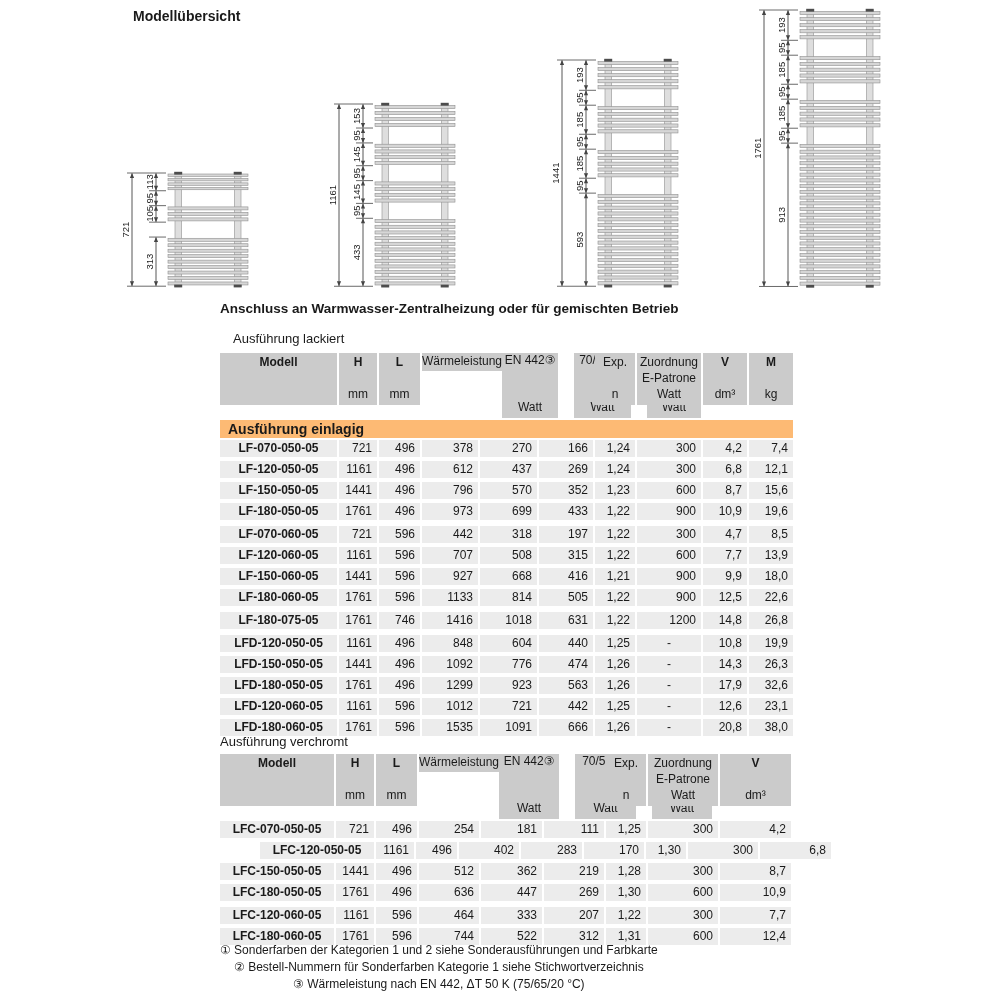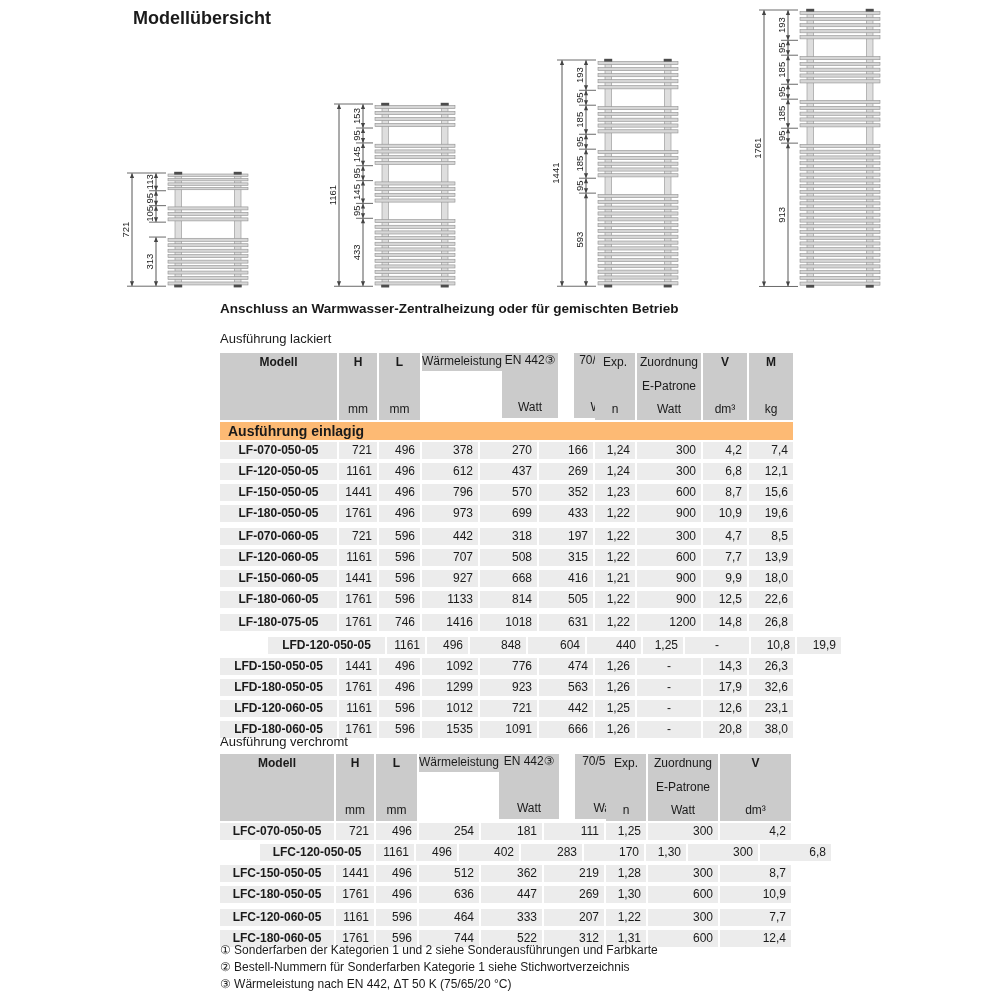--- a/index.html
+++ b/index.html
@@ -2,32 +2,32 @@
 <html><head>
 <meta charset="utf-8">
 <style>
   html,body { margin:0; padding:0; }
   body {
     width:1000px; height:1000px; position:relative; overflow:hidden;
     background:#ffffff; color:#1a1a1a;
     font-family:"Liberation Sans", sans-serif;
     --hbg:#cbcbcb; --rbg:#ececec;
   }
-  .title { position:absolute; left:133px; top:8px; font-size:18px; font-weight:bold; }
+  .title { position:absolute; left:133px; top:8px; font-size:14px; font-weight:bold; }
   .intro { position:absolute; left:220px; top:301px; font-size:13.5px; font-weight:bold; }
   .caption { position:absolute; font-size:13px; }
-  #cap1 { left:220px; top:331px; }
+  #cap1 { left:233px; top:331px; }
   #cap2 { left:220px; top:734px; }
   .tbl { position:absolute; }
   #table1 { left:220px; top:353px; }
   #table2 { left:220px; top:754px; }
 
   .t-head { display:grid; column-gap:2px; margin-bottom:2px; }
   .hc {
-    background:var(--hbg); height:67px; box-sizing:border-box;
+    background:var(--hbg); height:52px; box-sizing:border-box;
     display:flex; flex-direction:column; justify-content:space-between; align-items:center;
     font-size:12px; padding:2px 0 3px 0; line-height:15px;
   }
   .hc.top-only { justify-content:flex-start; }
   .b { font-weight:bold; }
   .hc-power { height:65px; display:flex; flex-direction:row; }
   .p-title { background:var(--hbg); height:18px; line-height:17px; text-align:center; margin-bottom:2px; font-size:12px; }
   .p-sub { display:grid; column-gap:16px; flex:1; }
   .p-cell {
     background:var(--hbg); display:flex; flex-direction:column; justify-content:space-between;
@@ -38,21 +38,21 @@
   .group + .group { margin-top:6px; }
   .row { display:grid; column-gap:2px; }
   .row + .row { margin-top:4px; }
   .cell { background:var(--rbg); height:17px; line-height:17px; font-size:12px; box-sizing:border-box; }
   .c-model { font-weight:bold; text-align:center; }
   .num { text-align:right; padding-right:5px; }
   .dash { text-align:center; padding-right:0; }
 
   svg.diagram { position:absolute; overflow:visible; }
   #footnotes { position:absolute; left:220px; top:942px; }
-  .footnote { font-size:12px; line-height:17px; }
+  .footnote { font-size:12px; line-height:17px;text-align:center; }
 </style>
 </head>
 <body style="--hbg: #cbcbcb; --rbg: #ececec;">
 
 <div class="title">Modellübersicht</div>
 
 <div id="diagrams">
     <svg width="136" height="121.197" class="diagram" style="left: 120px; top: 168.803px;">
       <g transform="translate(0,4)">
         <rect x="55" y="0" width="6.5" height="113.197" fill="#dedede" stroke="#8f8f8f" stroke-width="0.6"></rect>
@@ -510,21 +510,21 @@
         <div class="cell num">1416</div>
         <div class="cell num">1018</div>
         <div class="cell num">631</div>
         <div class="cell num">1,22</div>
         <div class="cell num">1200</div>
         <div class="cell num">14,8</div>
         <div class="cell num">26,8</div>
       </div>
     </div>
     <div class="group">
-      <div class="row" style="grid-template-columns: 117px 38px 41px 56px 57px 54px 40px 64px 44px 44px; margin-left: 48px;">
+      <div class="row" style="grid-template-columns: 117px 38px 41px 56px 57px 54px 40px 64px 44px 44px;">
         <div class="cell c-model">LFD-120-050-05</div>
         <div class="cell num">1161</div>
         <div class="cell num">496</div>
         <div class="cell num">848</div>
         <div class="cell num">604</div>
         <div class="cell num">440</div>
         <div class="cell num">1,25</div>
         <div class="cell num dash">-</div>
         <div class="cell num">10,8</div>
         <div class="cell num">19,9</div>

